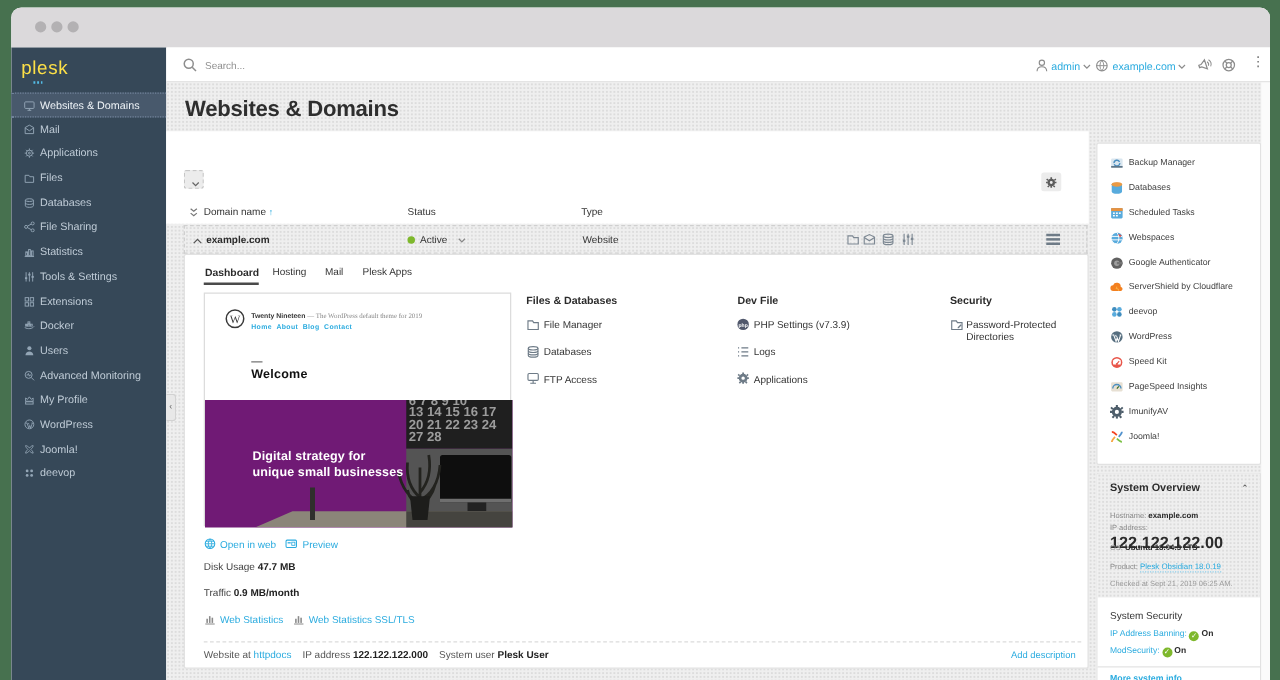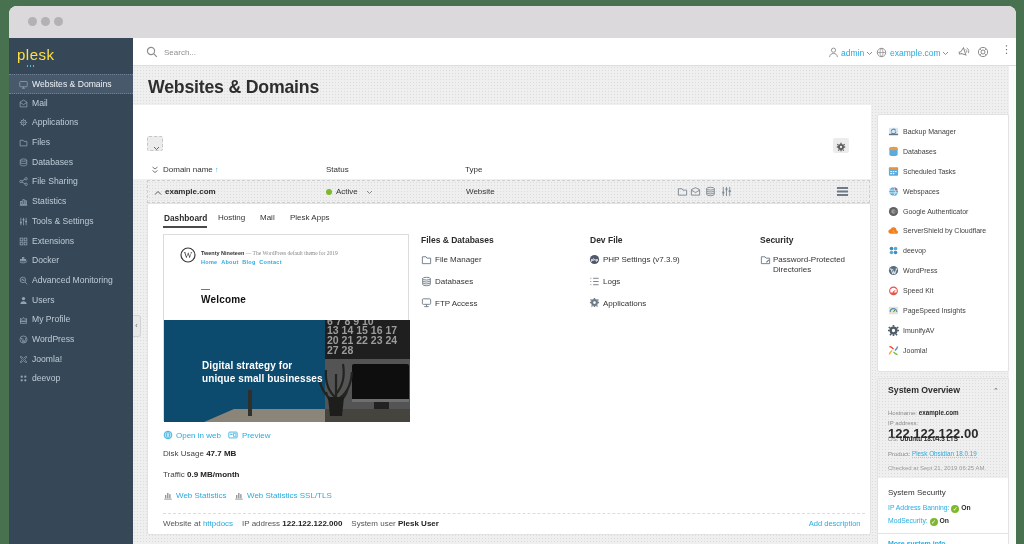--- a/index.html
+++ b/index.html
@@ -116,32 +116,32 @@
             <rect x="2" y="4.5" width="2" height="2" fill="none" stroke="#93a5b5" stroke-width="1"></rect>
             <rect x="4.5" y="4.5" width="2" height="2" fill="none" stroke="#93a5b5" stroke-width="1"></rect>
             <rect x="7" y="4.5" width="2" height="2" fill="none" stroke="#93a5b5" stroke-width="1"></rect>
             <rect x="4.5" y="2" width="2" height="2" fill="none" stroke="#93a5b5" stroke-width="1"></rect>
             <path d="M1 8c3.5 2 8 1.5 10-1.2" fill="none" stroke="#93a5b5" stroke-width="1"></path>
           </svg>
           <span>Docker</span>
         </div>
    <div class="ni">
           <svg width="9" height="9" viewBox="0 0 12 12">
+            <circle cx="6" cy="3.4" r="2.2" fill="#93a5b5"></circle>
+            <path d="M1.8 10.8c0-2.4 1.9-3.9 4.2-3.9s4.2 1.5 4.2 3.9" fill="#93a5b5"></path>
+          </svg>
+          <span>Users</span>
+        </div>
+   <div class="ni">
+          <svg width="9" height="9" viewBox="0 0 12 12">
             <circle cx="5.2" cy="5.2" r="3.7" fill="none" stroke="#93a5b5" stroke-width="1"></circle>
             <path d="M8 8l3 3" stroke="#93a5b5"></path>
             <path d="M3 5.4h1.2l.8-1.6.9 2.8.7-1.2h1" fill="none" stroke="#93a5b5" stroke-width="1"></path>
           </svg>
           <span>Advanced Monitoring</span>
-        </div>
-   <div class="ni">
-          <svg width="9" height="9" viewBox="0 0 12 12">
-            <circle cx="6" cy="3.4" r="2.2" fill="#93a5b5"></circle>
-            <path d="M1.8 10.8c0-2.4 1.9-3.9 4.2-3.9s4.2 1.5 4.2 3.9" fill="#93a5b5"></path>
-          </svg>
-          <span>Users</span>
         </div>
    <div class="ni">
           <svg width="9" height="9" viewBox="0 0 12 12">
             <path d="M2 4.5l2 1.5 2-2.7 2 2.7 2-1.5V8H2z" fill="none" stroke="#93a5b5" stroke-width="1"></path>
             <rect x="2" y="8.6" width="8" height="2.4" fill="none" stroke="#93a5b5" stroke-width="1"></rect>
           </svg>
           <span>My Profile</span>
         </div>
    <div class="ni">
           <svg width="9" height="9" viewBox="0 0 12 12">
@@ -263,21 +263,21 @@
 
     <div class="abs" style="left:15px;top:30px;width:246px;height:187px;border:1px solid #dcdcdc;background:#fff">
       <svg class="abs" style="left:16px;top:12px" width="16" height="16" viewBox="0 0 16 16">
             <circle cx="8" cy="8" r="7" fill="none" stroke="#3a3a3a" stroke-width="1.2"></circle>
             <text x="8" y="11.2" font-size="9" font-family="Liberation Serif" fill="#3a3a3a" text-anchor="middle">W</text>
           </svg>
       <div class="abs" style="left:37px;top:15.5px;font-size:5.5px;color:#333;white-space:nowrap"><b>Twenty Nineteen</b> <span style="color:#888;font-family:'Liberation Serif',serif">— The WordPress default theme for 2019</span></div>
       <div class="abs" style="left:37px;top:24.5px;font-size:5.5px;color:#2aabdf;font-weight:bold;letter-spacing:.3px">Home&nbsp;&nbsp;About&nbsp;&nbsp;Blog&nbsp;&nbsp;Contact</div>
       <div class="abs" style="left:37px;top:54px;width:9px;height:1.5px;background:#767676"></div>
       <div class="abs" style="left:37px;top:59px;font-size:10px;font-weight:bold;color:#111;letter-spacing:.2px">Welcome</div>
-      <div class="abs" style="left:0;top:85px;width:246px;height:102px;background:#0c4a6e;overflow:hidden">
+      <div class="abs" style="left:0;top:85px;width:246px;height:102px;background:#701a75;overflow:hidden">
         <div class="abs" style="left:161px;top:0;width:85px;height:39px;background:#1f1f1f"></div>
         <div class="abs" style="left:161px;top:39px;width:85px;height:63px;background:#545454"></div>
         <div class="abs" style="left:163px;top:-3px;width:86px;color:#9c9c9c;font-size:10.5px;font-weight:bold;line-height:9.7px;white-space:nowrap;overflow:hidden;height:42px">6 7 8 9 10<br>13 14 15 16 17<br>20 21 22 23 24<br>27 28</div>
         <div class="abs" style="left:188px;top:44px;width:57px;height:38px;background:#0e0e0e;border-radius:2px 2px 0 0"></div>
         <div class="abs" style="left:188px;top:79px;width:57px;height:3px;background:#6f6f6f"></div>
         <div class="abs" style="left:210px;top:82px;width:15px;height:7px;background:#222"></div>
         <svg class="abs" style="left:30px;top:87px" width="216" height="15" viewBox="0 0 216 15">
               <path d="M10 15L40 2H216V15Z" fill="#8b8579"></path>
               <rect x="131" y="2" width="85" height="13" fill="#45443f"></rect>
             </svg>

